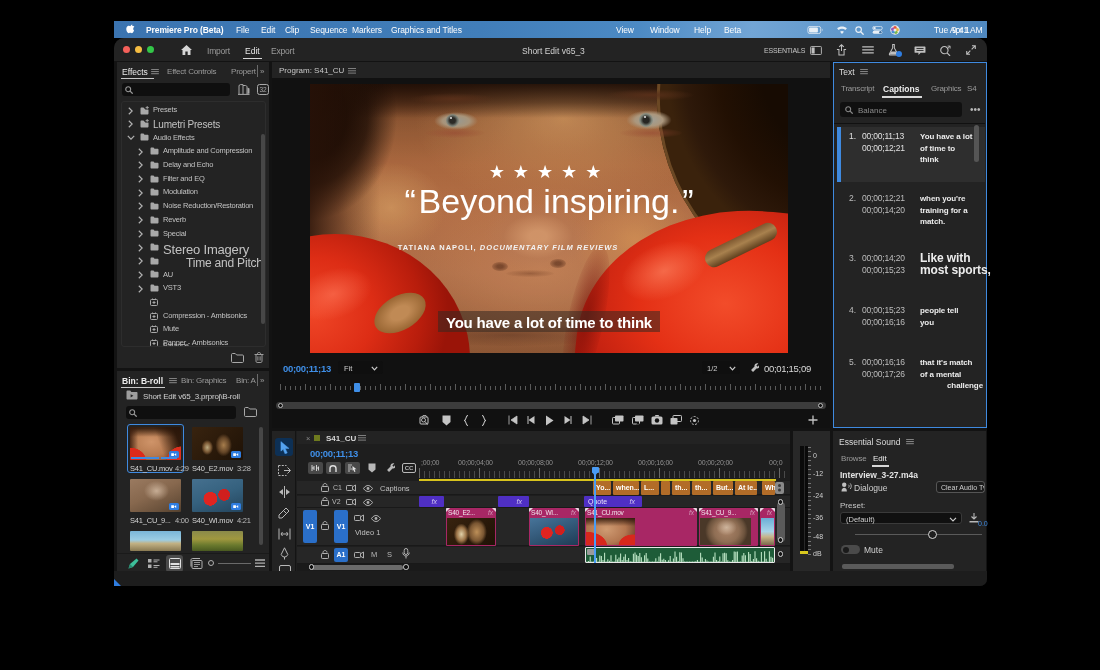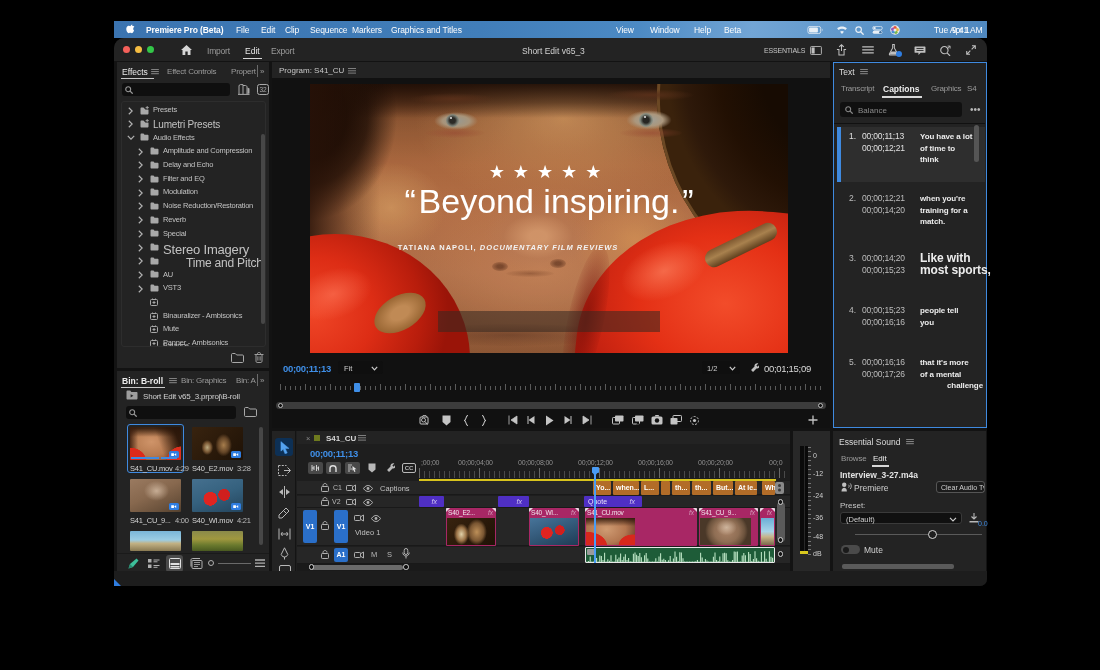--- a/index.html
+++ b/index.html
@@ -234,21 +234,21 @@
         <div class="abs" style="left:41px;top:181.3px;font-size:7.5px;letter-spacing:-0.2px;color:#c2c2c2;white-space:nowrap;">VST3</div>
         <svg class="abs" style="left:28px;top:195.8px" width="8" height="8" viewBox="0 0 8 8">
           <rect x="0.5" y="1.5" width="7" height="6" rx="1" fill="none" stroke="#a8a8a8"></rect>
           <path d="M2.5 1.5V0.5M5.5 1.5V0.5M2.5 4.5h3M4 3v3" stroke="#a8a8a8"></path>
         </svg>
         <div class="abs" style="left:41px;top:195.0px;font-size:7.5px;letter-spacing:-0.2px;color:#c2c2c2;white-space:nowrap;margin-top:44px;">Balance</div>
         <svg class="abs" style="left:28px;top:209.5px" width="8" height="8" viewBox="0 0 8 8">
           <rect x="0.5" y="1.5" width="7" height="6" rx="1" fill="none" stroke="#a8a8a8"></rect>
           <path d="M2.5 1.5V0.5M5.5 1.5V0.5M2.5 4.5h3M4 3v3" stroke="#a8a8a8"></path>
         </svg>
-        <div class="abs" style="left:41px;top:208.7px;font-size:7.5px;letter-spacing:-0.2px;color:#c2c2c2;white-space:nowrap;">Binauralizer - Ambisonics</div>
+        <div class="abs" style="left:41px;top:208.7px;font-size:7.5px;letter-spacing:-0.2px;color:#c2c2c2;white-space:nowrap;">Compression - Ambisonics</div>
         <svg class="abs" style="left:28px;top:223.2px" width="8" height="8" viewBox="0 0 8 8">
           <rect x="0.5" y="1.5" width="7" height="6" rx="1" fill="none" stroke="#a8a8a8"></rect>
           <path d="M2.5 1.5V0.5M5.5 1.5V0.5M2.5 4.5h3M4 3v3" stroke="#a8a8a8"></path>
         </svg>
         <div class="abs" style="left:41px;top:222.4px;font-size:7.5px;letter-spacing:-0.2px;color:#c2c2c2;white-space:nowrap;">Mute</div>
         <svg class="abs" style="left:28px;top:236.9px" width="8" height="8" viewBox="0 0 8 8">
           <rect x="0.5" y="1.5" width="7" height="6" rx="1" fill="none" stroke="#a8a8a8"></rect>
           <path d="M2.5 1.5V0.5M5.5 1.5V0.5M2.5 4.5h3M4 3v3" stroke="#a8a8a8"></path>
         </svg>
         <div class="abs" style="left:41px;top:236.1px;font-size:7.5px;letter-spacing:-0.2px;color:#c2c2c2;white-space:nowrap;">Panner - Ambisonics</div>
@@ -406,20 +406,21 @@
 
     <div class="abs" style="left:265px;top:128px;width:380px;height:300px;border-radius:48%;transform:rotate(6deg);background:radial-gradient(ellipse 50% 50% at 38% 32%, #f24c2a 0%, #e43015 45%, #c02010 80%, #a01408 100%);"></div>
     <div class="abs" style="left:300px;top:158px;width:112px;height:68px;border-radius:50%;transform:rotate(-22deg);background:radial-gradient(ellipse 50% 50% at 50% 42%, rgba(255,140,105,0.6) 0%, rgba(255,120,85,0) 80%);"></div>
     <div class="abs" style="left:392px;top:152px;width:78px;height:18px;border-radius:12px;transform:rotate(-26deg);background:linear-gradient(180deg,#7e5830 0%,#a8814e 45%,#5f401e 100%);"></div>
     <div class="abs" style="left:258px;top:160px;width:36px;height:150px;border-radius:50%;transform:rotate(12deg);background:radial-gradient(ellipse, rgba(120,15,8,0.7), rgba(120,15,8,0) 80%);"></div>
 
     <div class="abs" style="left:128px;top:227px;width:222px;height:21px;background:rgba(52,40,32,0.55);"></div>
     <div class="abs" style="left:0;top:77px;width:478px;text-align:center;color:#fff;font-size:18px;"><span style="letter-spacing:8px;">★★★★★</span></div>
     <div class="abs" style="left:0;top:98px;width:478px;text-align:center;color:#fff;font-size:34px;">“ Beyond inspiring. ”</div>
     <div class="abs" style="left:0;top:159px;width:396px;text-align:center;color:#f2f2f2;font-size:7.5px;letter-spacing:1px;font-weight:bold;">TATIANA NAPOLI, <span style="font-style:italic;">DOCUMENTARY FILM REVIEWS</span></div>
+    <div class="abs" style="left:0;top:230px;width:478px;text-align:center;color:#fff;font-size:15px;font-weight:bold;letter-spacing:-0.2px;">You have a lot of time to think</div>
   </div>
 
   <div class="abs" style="left:11px;top:301px;font-size:9.5px;font-weight:bold;color:#3f8fe8;letter-spacing:-0.3px;">00;00;11;13</div>
   <div class="abs" style="left:66px;top:299px;width:45px;height:13px;background:#0f0f0f;border-radius:2px;">
     <span class="abs" style="left:6px;top:2.5px;font-size:7.5px;color:#ccc;">Fit</span>
     <svg class="abs" style="left:33px;top:4.5px" width="7" height="5" viewBox="0 0 7 5">
           <path d="M0.8 0.8L3.5 3.8L6.2 0.8" fill="none" stroke="#ccc" stroke-width="1.2"></path>
         </svg>
   </div>
   <div class="abs" style="left:430px;top:299px;width:38px;height:13px;background:#0f0f0f;border-radius:2px;">
@@ -854,21 +855,21 @@
     <div class="abs" style="left:28px;top:1px;font-size:8.5px;color:#bdbdbd;line-height:11.6px;letter-spacing:-0.2px;">00;00;15;23<br>00;00;16;16</div>
     <div class="abs" style="left:86px;top:1px;font-size:8px;font-weight:bold;color:#ececec;letter-spacing:-0.1px;">
           <div style="line-height:11.6px;white-space:nowrap;">people tell</div>
           <div style="line-height:11.6px;white-space:nowrap;">you</div>
         </div>
   </div>
   <div class="abs" style="left:0;top:293px;width:153px;">
     <div class="abs" style="left:15px;top:1px;font-size:8.5px;color:#bdbdbd;">5.</div>
     <div class="abs" style="left:28px;top:1px;font-size:8.5px;color:#bdbdbd;line-height:11.6px;letter-spacing:-0.2px;">00;00;16;16<br>00;00;17;26</div>
     <div class="abs" style="left:86px;top:1px;font-size:8px;font-weight:bold;color:#ececec;letter-spacing:-0.1px;">
-          <div style="line-height:11.6px;white-space:nowrap;">that it's more</div>
+          <div style="line-height:11.6px;white-space:nowrap;">that it's match</div>
           <div style="line-height:11.6px;white-space:nowrap;">of a mental</div>
           <div style="line-height:11.6px;white-space:nowrap;margin-left:27px;">challenge</div>
         </div>
   </div>
   <div class="abs" style="left:140px;top:62px;width:5px;height:37px;background:#555;border-radius:2.5px;"></div>
 </div>
 
 <div class="panel" style="left:833px;top:431px;width:153px;height:140px;">
   <div class="abs" style="left:6px;top:6px;font-size:8.5px;color:#dcdcdc;">Essential Sound</div>
   <svg class="abs" style="left:73px;top:8px" width="8" height="6" viewBox="0 0 9 7">
@@ -876,21 +877,21 @@
       </svg>
   <div class="abs tabtxt" style="left:8px;top:23px;">Browse</div>
   <div class="abs" style="left:40px;top:23px;font-size:8px;color:#ececec;">Edit</div>
   <div class="abs" style="left:39px;top:34px;width:17px;height:1.5px;background:#d8d8d8;"></div>
   <div class="abs" style="left:7px;top:39px;font-size:8.5px;color:#e2e2e2;font-weight:bold;">Interview_3-27.m4a</div>
   <svg class="abs" style="left:8px;top:51px" width="11" height="10" viewBox="0 0 11 10">
         <circle cx="3.2" cy="2.8" r="2.2" fill="#c0c0c0"></circle>
         <path d="M0.5 9.5C0.5 7 1.7 5.8 3.2 5.8C4.7 5.8 5.9 7 5.9 9.5z" fill="#c0c0c0"></path>
         <path d="M7.6 2.8C8.3 3.6 8.3 4.8 7.6 5.6M9.2 1.4C10.6 3 10.6 5.4 9.2 7" fill="none" stroke="#c0c0c0" stroke-width="0.9"></path>
       </svg>
-  <div class="abs" style="left:21px;top:52px;font-size:8.5px;color:#d0d0d0;">Premiere</div>
+  <div class="abs" style="left:21px;top:52px;font-size:8.5px;color:#d0d0d0;">Dialogue</div>
   <div class="abs" style="left:103px;top:50px;width:49px;height:12px;background:#1c1c1c;border:1px solid #555;border-radius:3px;overflow:hidden;">
     <span class="abs" style="left:4px;top:2px;font-size:7px;color:#d0d0d0;white-space:nowrap;">Clear Audio Typ</span>
   </div>
   <div class="abs" style="left:7px;top:70px;font-size:8px;color:#c8c8c8;">Preset:</div>
   <div class="abs" style="left:7px;top:81px;width:122px;height:12px;background:#101010;border:1px solid #3a3a3a;border-radius:3px;">
     <span class="abs" style="left:5px;top:2px;font-size:7.5px;color:#d0d0d0;">(Default)</span>
     <svg class="abs" style="left:108px;top:4px" width="8" height="5" viewBox="0 0 8 5">
           <path d="M1 0.8L4 3.8L7 0.8" fill="none" stroke="#ccc" stroke-width="1.2"></path>
         </svg>
   </div>

